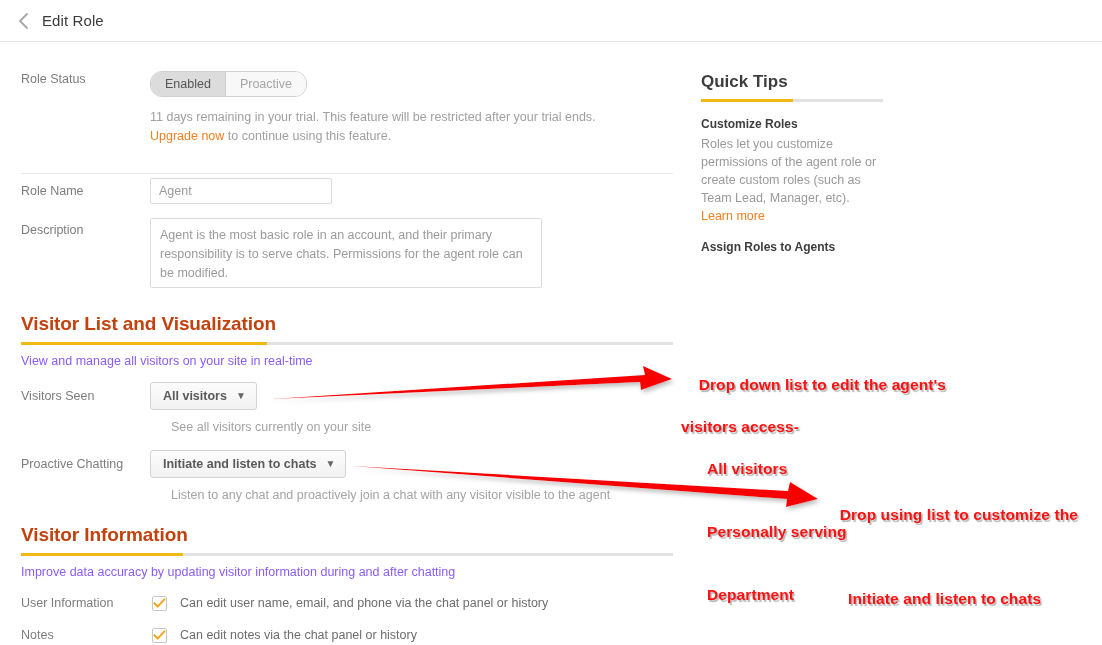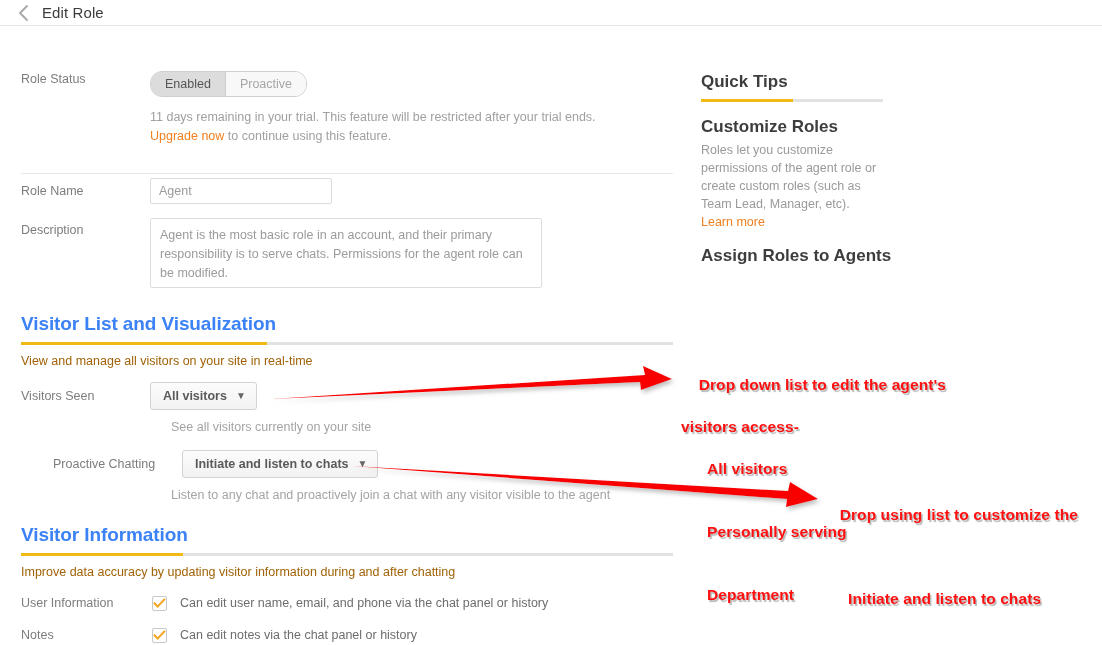--- a/index.html
+++ b/index.html
@@ -12,21 +12,21 @@
     position: relative;
     width: 1102px;
     height: 645px;
     overflow: hidden;
     background: #fff;
   }
 
   
   .header {
     position: absolute; left: 0; top: 0;
-    width: 1102px; height: 26px;
+    width: 1102px; height: 42px;
     display: flex; align-items: center;
     border-bottom: 1px solid #e6e6e6;
     background: #fff;
   }
   .back-icon {
     margin-left: 14px;
     width: 18px; height: 18px;
     display: flex; align-items: center; justify-content: center;
     color: #9a9a9a;
     cursor: pointer;
@@ -123,40 +123,40 @@
     font-family: "Liberation Sans", sans-serif;
     resize: none;
     outline: none;
   }
 
   
   .section-title {
     padding-left: 21px;
     font-size: 19px;
     font-weight: bold;
-    color: #3b82f6;
+    color: #c2410c;
     letter-spacing: -.1px;
   }
   .section-rule {
     position: relative;
     margin-left: 21px;
     width: 652px;
     height: 3px;
     background: #e2e2e2;
   }
   .section-rule .accent {
     position: absolute; left: 0; top: 0;
     height: 3px;
     background: #f0b914;
   }
   .section-sub {
     padding-left: 21px;
     margin-top: 9px;
     font-size: 12.5px;
-    color: #a16207;
+    color: #8b5cf6;
   }
 
   
   .dd {
     display: inline-flex;
     align-items: center;
     gap: 9px;
     height: 28px;
     padding: 0 10px 0 12px;
     border: 1px solid #d3d3d3;
@@ -212,21 +212,21 @@
     width: 182px; height: 3px;
     background: #e2e2e2;
   }
   .tips-rule .accent {
     position: absolute; left: 0; top: 0;
     width: 92px; height: 3px;
     background: #f0b914;
   }
   .tip-h {
     margin-top: 15px;
-    font-size: 17px; font-weight: bold;
+    font-size: 12px; font-weight: bold;
     color: #3d3d3d;
   }
   .tip-p {
     margin-top: 4px;
     font-size: 12.5px;
     color: #9a9a9a;
     line-height: 18px;
     width: 186px;
   }
 
@@ -305,21 +305,21 @@
         <div class="lbl" style="padding-top:6px;">Visitors Seen</div>
         <div class="field">
           <div class="dd">
             <span>All visitors</span>
             <span class="caret">▼</span>
           </div>
         </div>
       </div>
       <div class="hint">See all visitors currently on your site</div>
 
-      <div class="row" style="margin-top:16px;padding-left:32px;">
+      <div class="row" style="margin-top:16px;">
         <div class="lbl" style="padding-top:6px;">Proactive Chatting</div>
         <div class="field">
           <div class="dd">
             <span>Initiate and listen to chats</span>
             <span class="caret">▼</span>
           </div>
         </div>
       </div>
       <div class="hint">Listen to any chat and proactively join a chat with any visitor visible to the agent</div>
     </div>

